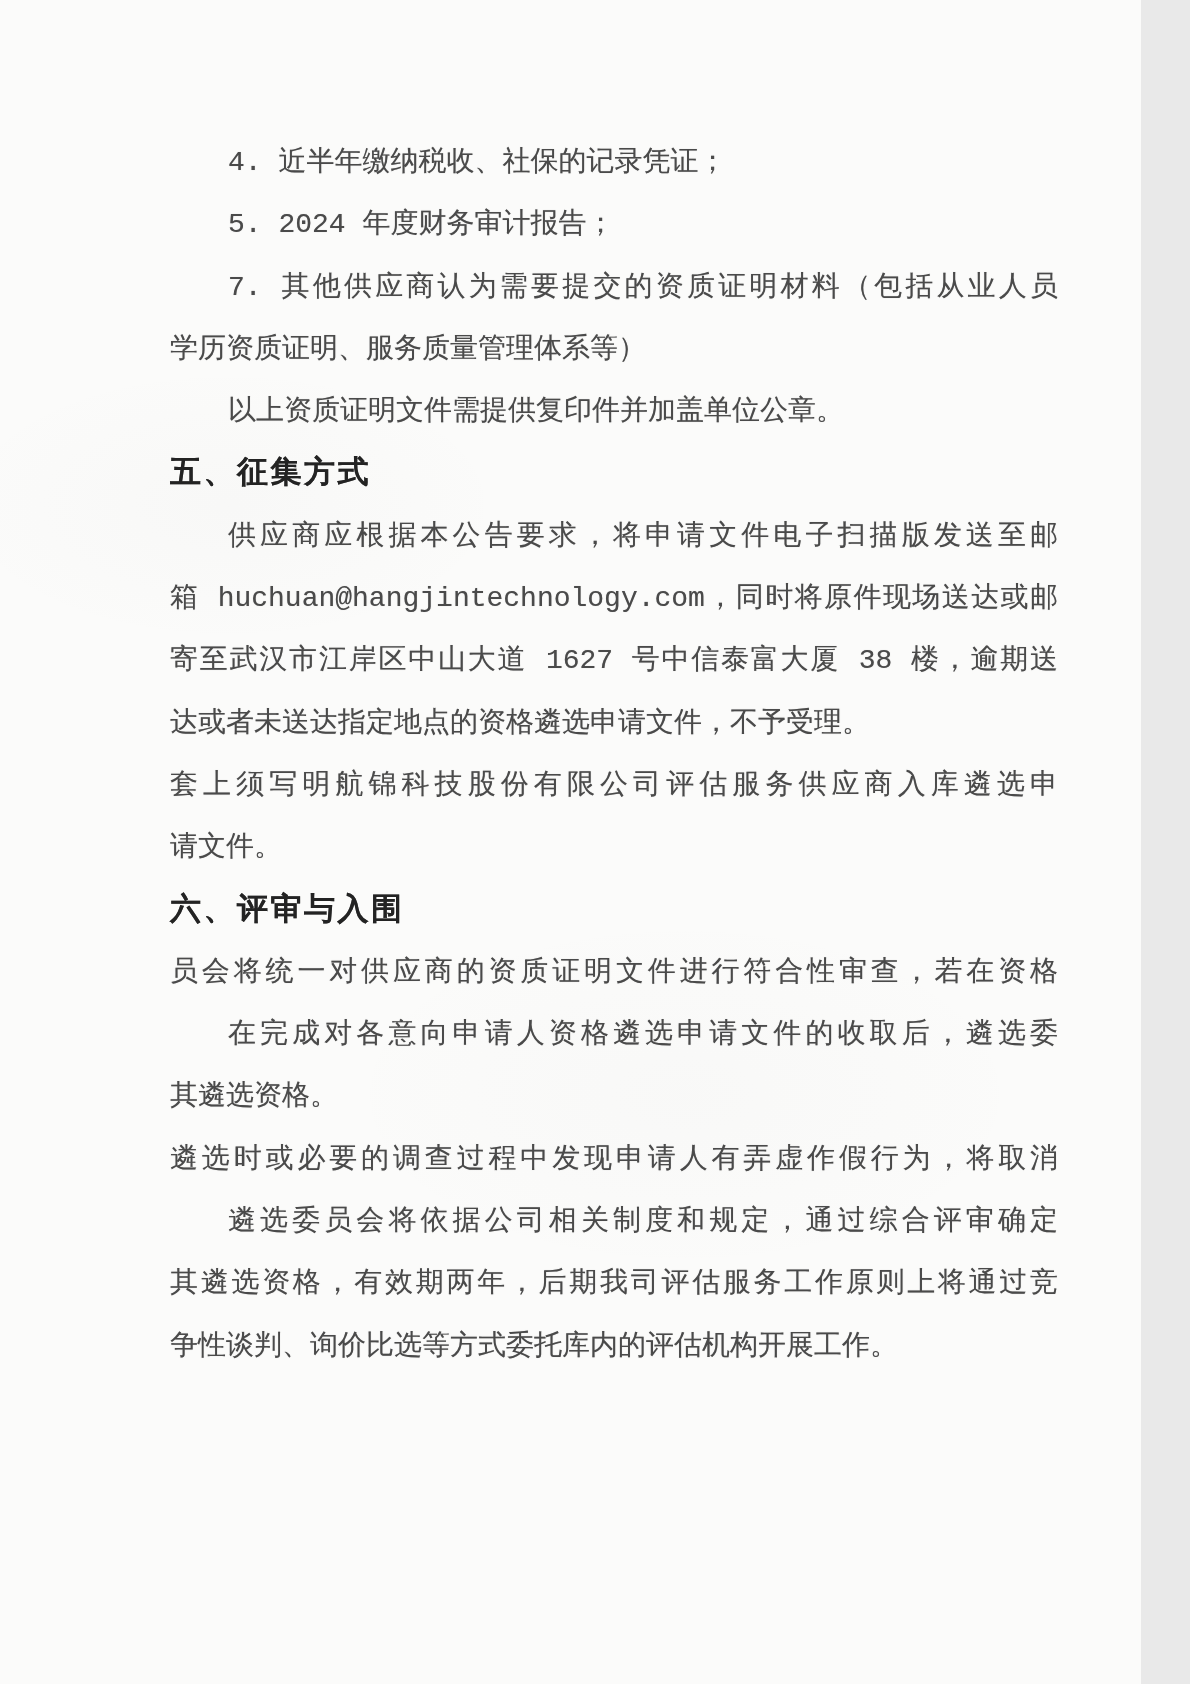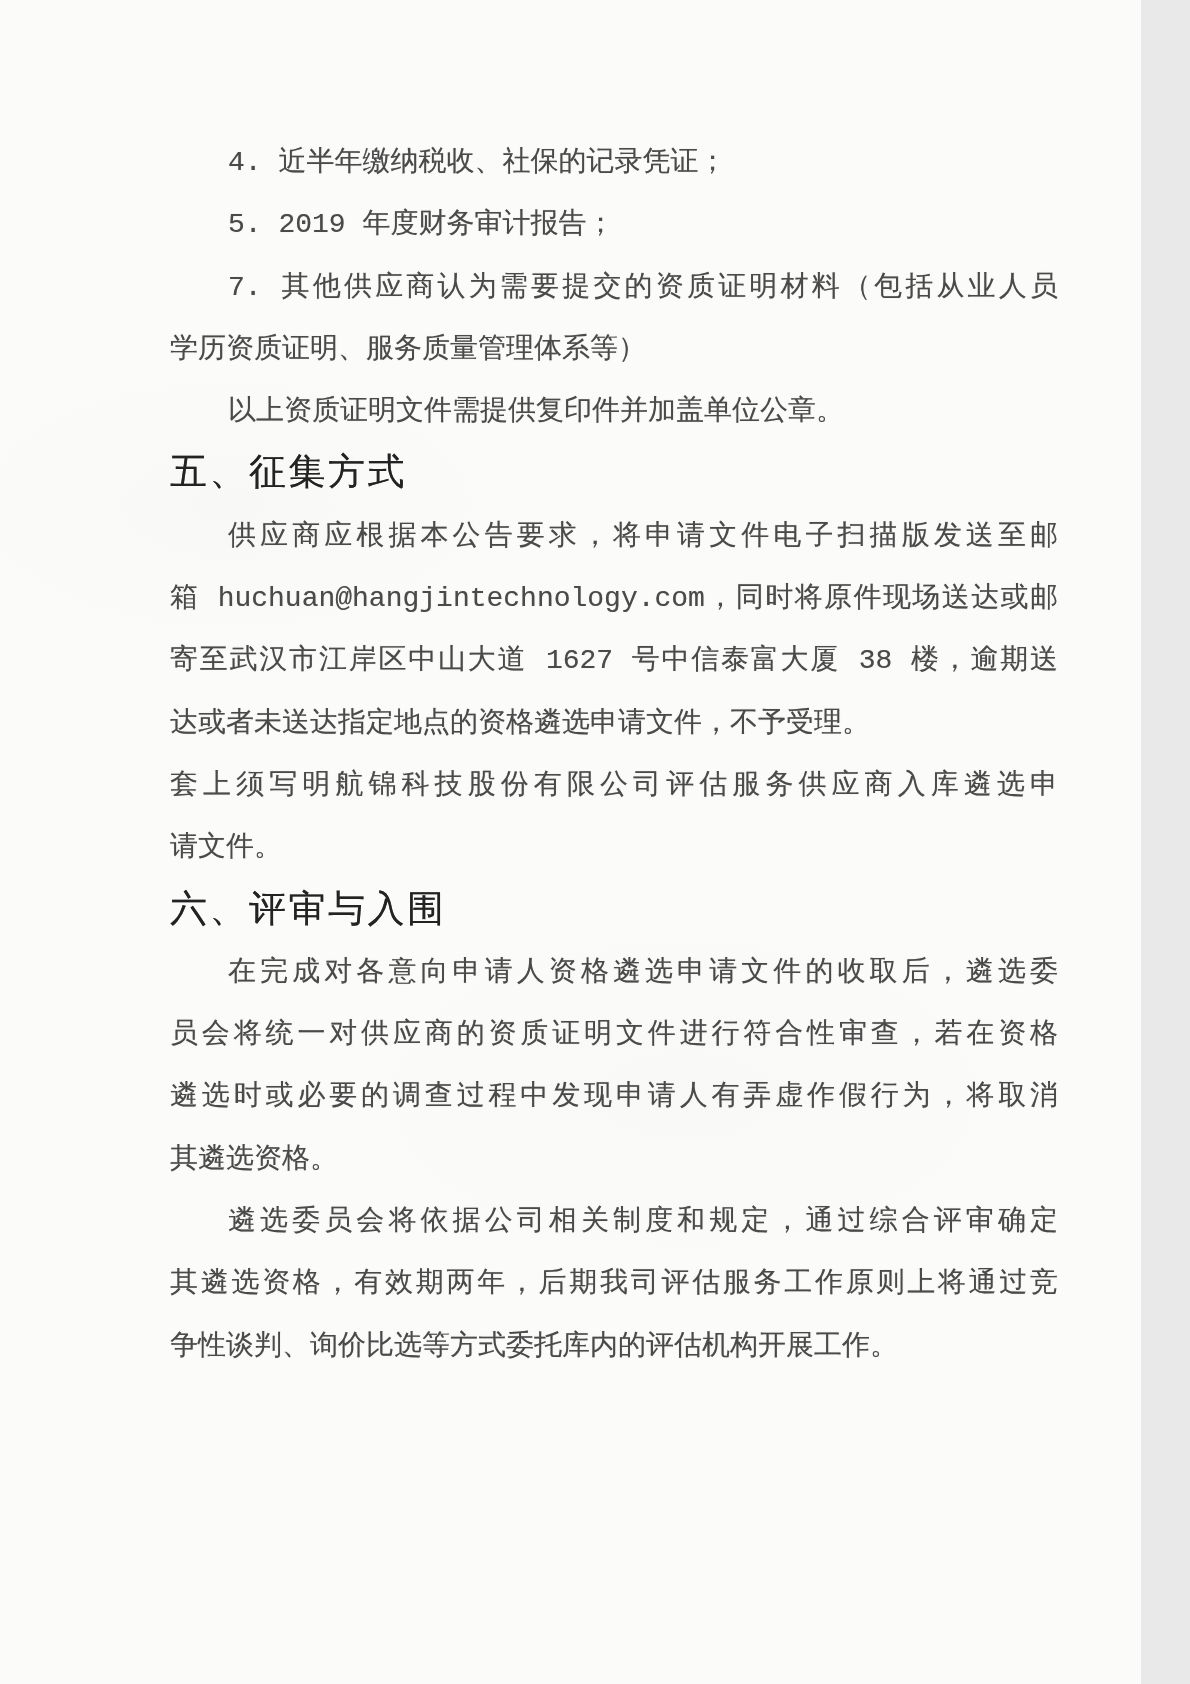--- a/index.html
+++ b/index.html
@@ -34,22 +34,22 @@
     text-shadow: 0 0 0.7px rgba(110,110,110,0.55);
     white-space: normal;
   }
   .line.indent { padding-left: 58px; }
   .line.fill {
     text-align: justify;
     text-align-last: justify;
     -moz-text-align-last: justify;
   }
   .line.heading {
-    font-size: 37px;
-    font-weight: normal;
+    font-size: 31px;
+    font-weight: bold;
     color: #232323;
     letter-spacing: 2.5px;
     text-shadow: 0 0 0.5px rgba(40,40,40,0.7);
   }
   .edge-line {
     position: absolute;
     top: 0;
     width: 3px;
     height: 1684px;
     pointer-events: none;
@@ -59,36 +59,36 @@
     height: 3px;
     pointer-events: none;
   }
 </style>
 </head>
 <body>
 
 <div class="page">
   <div class="content" id="doc-body">
       <div class="line indent">4. 近半年缴纳税收、社保的记录凭证；</div>
-      <div class="line indent">5. 2019 年度财务审计报告；</div>
+      <div class="line indent">5. 2024 年度财务审计报告；</div>
       <div class="line indent fill">7. 其他供应商认为需要提交的资质证明材料（包括从业人员</div>
       <div class="line">学历资质证明、服务质量管理体系等）</div>
       <div class="line indent">以上资质证明文件需提供复印件并加盖单位公章。</div>
       <div class="line heading">五、征集方式</div>
       <div class="line indent fill">供应商应根据本公告要求，将申请文件电子扫描版发送至邮</div>
       <div class="line fill">箱 huchuan@hangjintechnology.com，同时将原件现场送达或邮</div>
       <div class="line fill">寄至武汉市江岸区中山大道 1627 号中信泰富大厦 38 楼，逾期送</div>
       <div class="line">达或者未送达指定地点的资格遴选申请文件，不予受理。</div>
       <div class="line fill">套上须写明航锦科技股份有限公司评估服务供应商入库遴选申</div>
       <div class="line">请文件。</div>
       <div class="line heading">六、评审与入围</div>
+      <div class="line fill">员会将统一对供应商的资质证明文件进行符合性审查，若在资格</div>
       <div class="line indent fill">在完成对各意向申请人资格遴选申请文件的收取后，遴选委</div>
-      <div class="line fill">员会将统一对供应商的资质证明文件进行符合性审查，若在资格</div>
+      <div class="line">其遴选资格。</div>
       <div class="line fill">遴选时或必要的调查过程中发现申请人有弄虚作假行为，将取消</div>
-      <div class="line">其遴选资格。</div>
       <div class="line indent fill">遴选委员会将依据公司相关制度和规定，通过综合评审确定</div>
       <div class="line fill">其遴选资格，有效期两年，后期我司评估服务工作原则上将通过竞</div>
       <div class="line">争性谈判、询价比选等方式委托库内的评估机构开展工作。</div>
     </div>
   <div class="edge-line" id="edge-line" style="left: 1170px; background: linear-gradient(rgb(183, 196, 204) 0%, rgb(183, 196, 204) 60%, rgb(156, 198, 205) 100%);"></div>
 <div class="edge-tick" style="left: 1170px; top: 55px; width: 18px; background: rgb(240, 185, 198);"></div>
     <div class="edge-tick" style="left: 1170px; top: 88px; width: 14px; background: rgb(244, 205, 214);"></div>
     <div class="edge-tick" style="left: 1170px; top: 210px; width: 14px; background: rgb(204, 212, 216);"></div>
     <div class="edge-tick" style="left: 1170px; top: 262px; width: 20px; background: rgb(143, 198, 205);"></div>
     <div class="edge-tick" style="left: 1170px; top: 290px; width: 14px; background: rgb(240, 188, 200);"></div>

